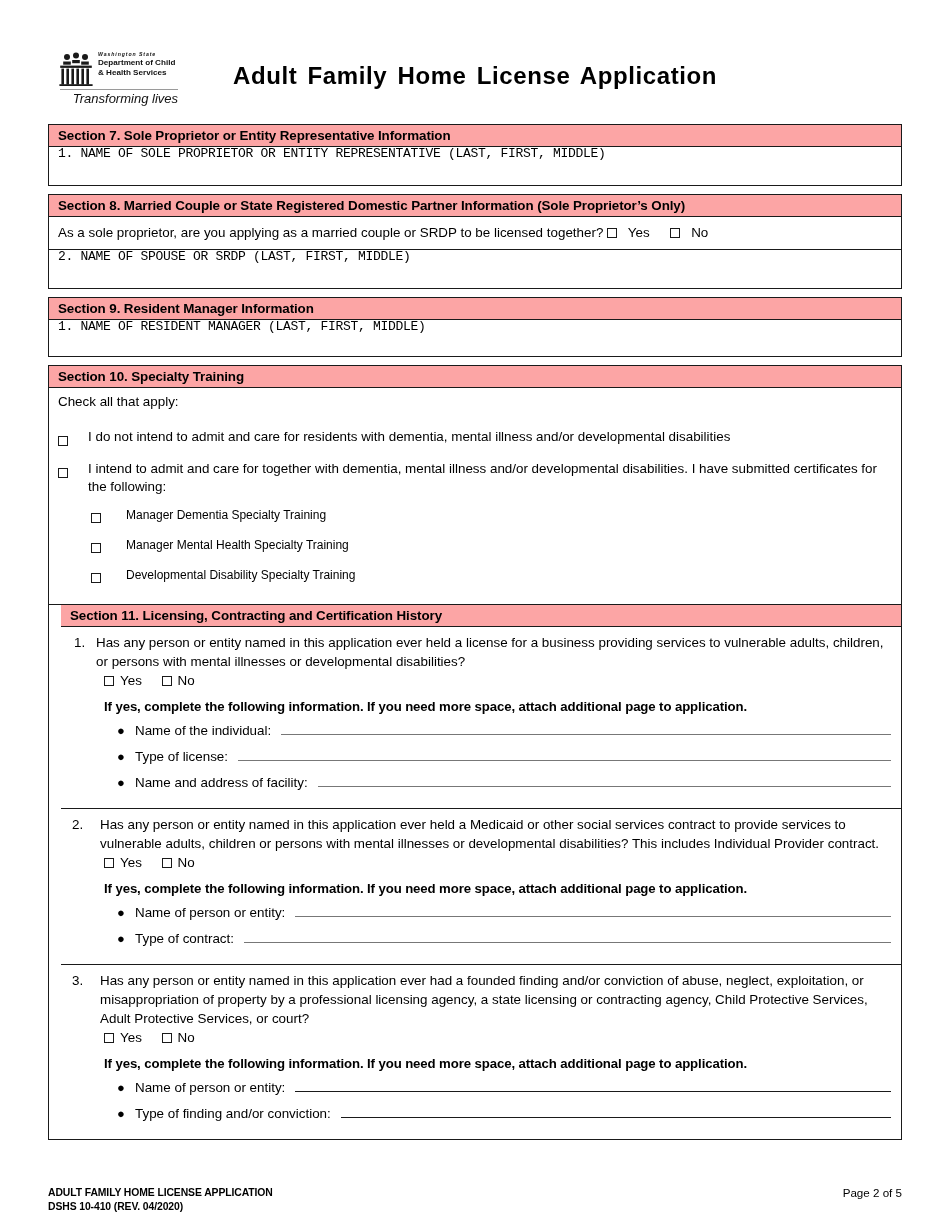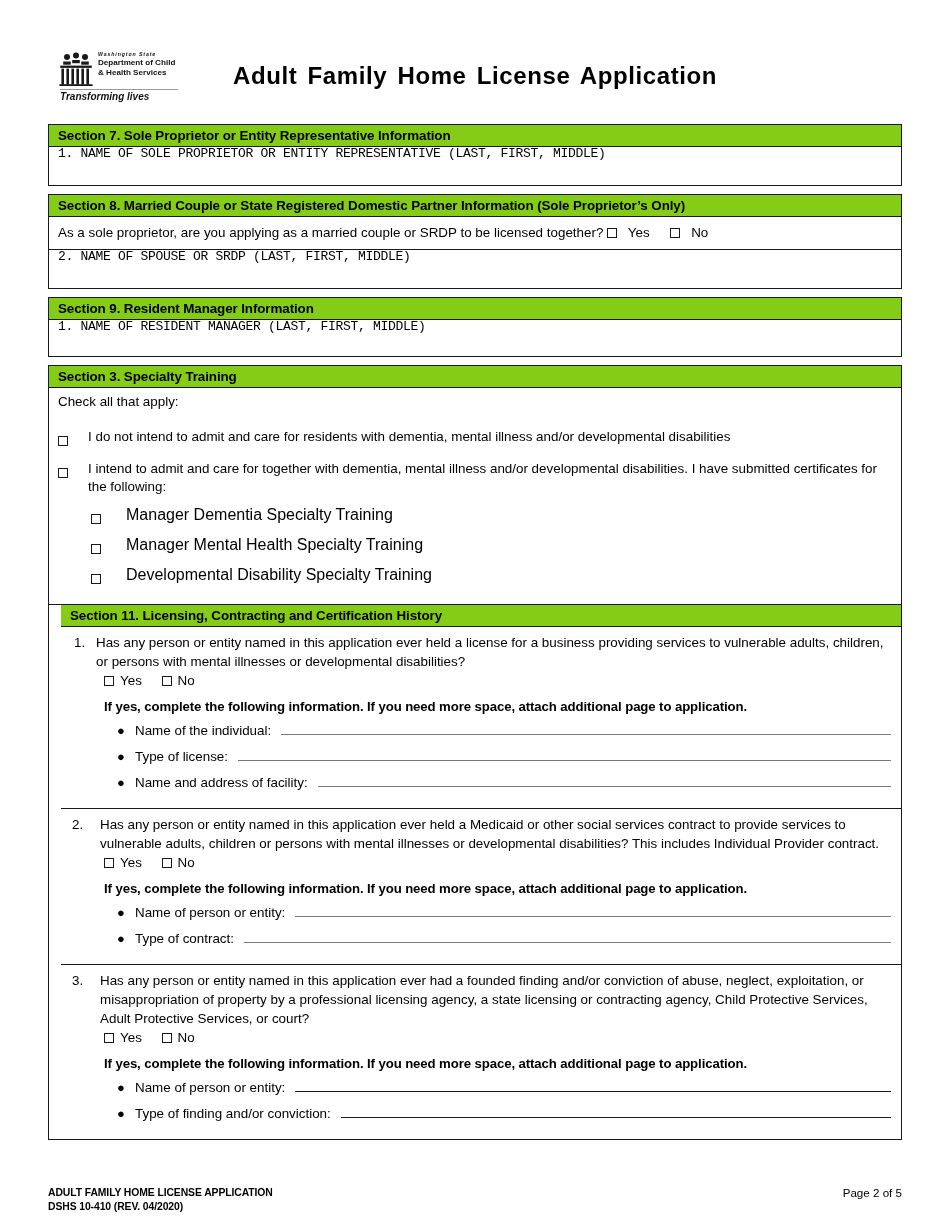--- a/index.html
+++ b/index.html
@@ -64,24 +64,24 @@
     line-height: 9.5px;
     color: #111;
     white-space: nowrap;
   }
   .logo-rule {
     border-top: 0.8px solid #9a9a9a;
     margin: 3px 0 1px 2px;
     width: 118px;
   }
   .logo-tag {
-    font-size: 10px;
+    font-size: 13px;
     font-style: italic;
-    font-weight: bold;
-    text-align: left;
+    font-weight: normal;
+    text-align: right;
     width: 118px;
     margin-left: 2px;
     color: #111;
   }
 
   .doc-title {
     position: absolute;
     left: 0;
     right: 0;
     top: 14px;
@@ -103,21 +103,21 @@
     border: 1.6px solid #1a1a1a;
     box-sizing: border-box;
     background: #fff;
   }
   .box + .box { border-top: none; padding-left: 12px; }
   .gap {
     height: 8px;
   }
 
   .sec-head {
-    background: #84cc16;
+    background: #fca5a5;
     border-bottom: 1.6px solid #1a1a1a;
     font-size: 13.4px;
     font-weight: bold;
     padding: 3px 0 3px 9px;
     letter-spacing: -0.1px;
     line-height: 15px;
   }
 
   .field-label {
     font-size: 13px;
@@ -171,21 +171,21 @@
   .cb-line .cbw {
     flex: 0 0 30px;
     padding-top: 4px;
   }
   .cb-line .cbtxt { flex: 1 1 auto; }
 
   .sub-list { margin-top: 1px; }
   .cb-sub {
     display: flex;
     align-items: flex-start;
-    font-size: 16px;
+    font-size: 12px;
     line-height: 18px;
     margin-bottom: 9px;
     padding-left: 33px;
   }
   .cb-sub .cbw {
     flex: 0 0 35px;
     padding-top: 3px;
   }
 
   
@@ -343,21 +343,21 @@
       <div class="sec-head">Section 9.  Resident Manager Information</div>
       <div class="field-area field-area-sm">
         <div class="field-label">1. NAME OF RESIDENT MANAGER (LAST, FIRST, MIDDLE)</div>
         <div></div>
       </div>
     </div>
 
     <div class="gap"></div>
 
     <div class="box">
-      <div class="sec-head">Section 3.  Specialty Training</div>
+      <div class="sec-head">Section 10.  Specialty Training</div>
       <div class="s10-body">
         <div class="check-all">Check all that apply:</div>
 
         <div class="cb-line">
           <span class="cbw"><span class="cb"></span></span>
           <span class="cbtxt">I do not intend to admit and care for residents with dementia, mental illness and/or developmental disabilities</span>
         </div>
 
         <div class="cb-line">
           <span class="cbw"><span class="cb"></span></span>

